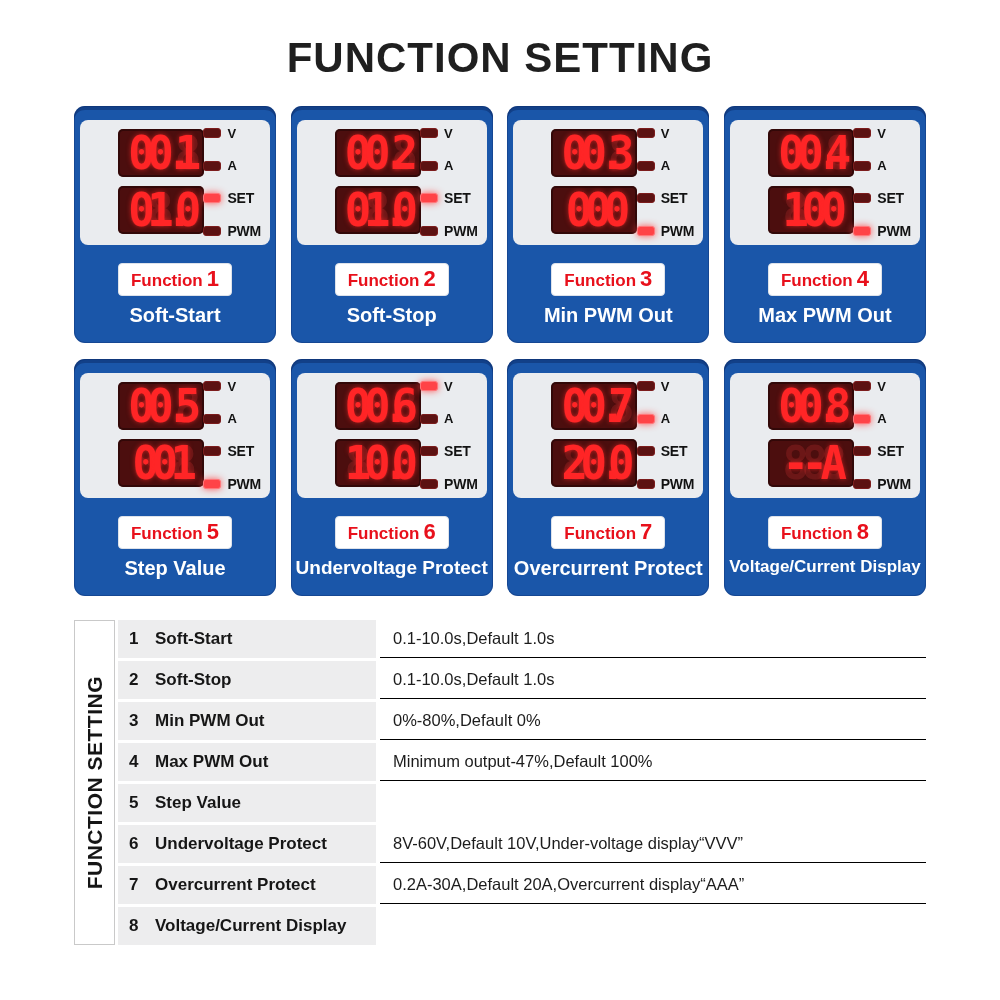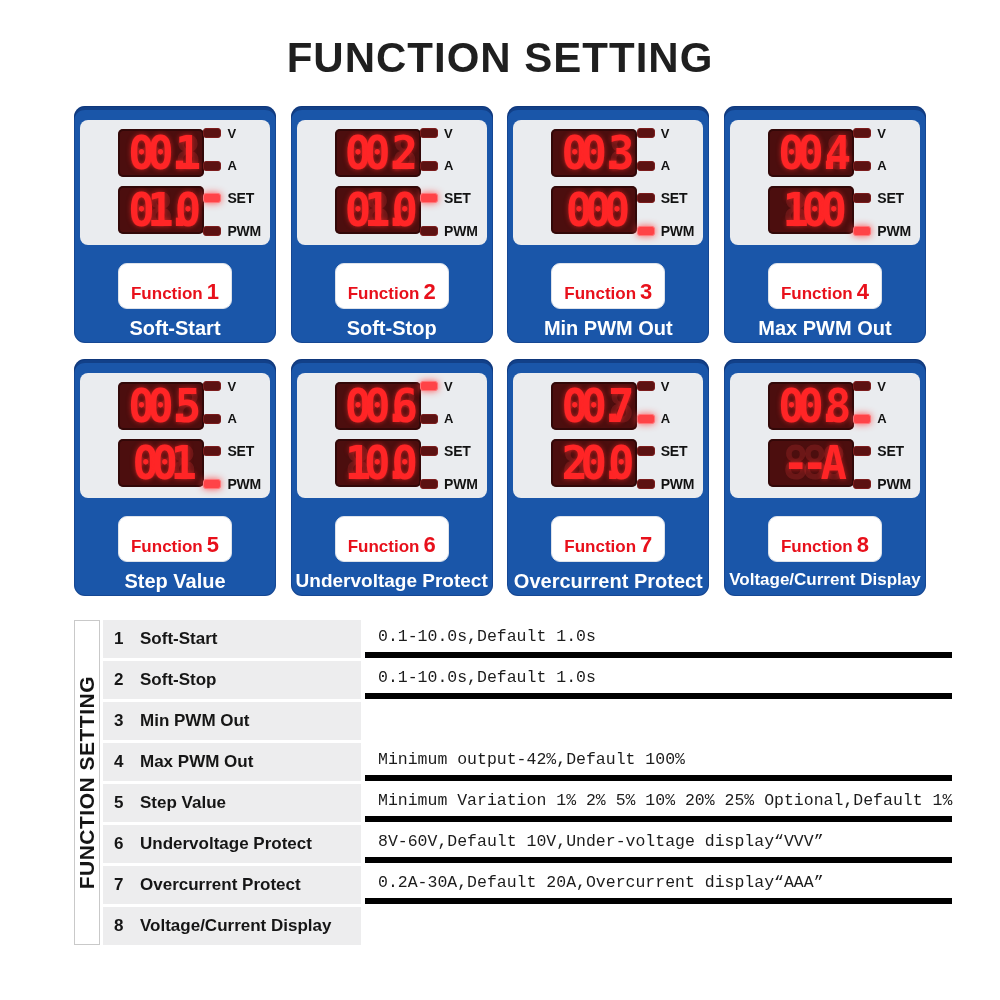--- a/index.html
+++ b/index.html
@@ -33,41 +33,41 @@
   .inds{position:absolute;right:9px;top:6px;height:112px;display:flex;flex-direction:column;
         justify-content:space-between;}
   .ind{display:flex;align-items:center;gap:6px;height:14px;}
   .lamp{width:16px;height:8px;border-radius:3px;background:#5c1212;border:1px solid #7c1c1c;flex:none;}
   .lamp[data-on="true"]{background:#ff4347;border-color:#ff777b;box-shadow:0 0 7px rgba(255,70,70,.9);}
   .ind-label{font-size:13px;font-weight:bold;color:#121212;}
   .ind:nth-child(n+3) .ind-label{font-size:14px;letter-spacing:-.2px;}
 
   
   .pill{margin:18px auto 0;width:max-content;background:#fff;border:1px solid #dde2ea;
-        border-radius:9px;padding:15px 12px 3px;color:#e8101b;font-weight:bold;
+        border-radius:4px;padding:2px 12px 3px;color:#e8101b;font-weight:bold;
         display:flex;align-items:baseline;gap:4px;}
   .pill-word{font-size:17px;}
   .pill-num{font-size:22px;}
   .card-name{margin-top:8px;padding:0 4px;text-align:center;color:#fff;font-weight:bold;
              font-size:20px;white-space:nowrap;overflow:hidden;}
 
   
   .ftable{width:852px;margin:24px auto 0;display:flex;gap:3px;align-items:stretch;}
   .side{width:41px;box-sizing:border-box;border:1px solid #c9c9c9;background:#fff;
         display:flex;align-items:center;justify-content:center;}
   .side-label{writing-mode:vertical-rl;transform:rotate(180deg);font-size:21px;font-weight:bold;
         letter-spacing:.5px;color:#151515;white-space:nowrap;}
   .rows{flex:1;display:flex;flex-direction:column;gap:3px;}
   .trow{display:flex;gap:4px;height:38px;flex:none;}
   .tname{width:258px;flex:none;background:#ededee;display:flex;align-items:center;
          font-weight:bold;font-size:17px;color:#161616;}
   .tnum{margin-left:11px;width:16px;flex:none;}
   .tlabel{margin-left:10px;white-space:nowrap;}
   .tdesc{flex:1;background:#fff;display:flex;align-items:center;padding-left:13px;
-         font-size:16.5px;color:#1c1c1c;border-bottom:6px solid #000000;white-space:nowrap;font-family:Liberation Mono, monospace;}
+         font-size:16.5px;color:#1c1c1c;border-bottom:1px solid #000000;white-space:nowrap;}
 </style>
 </head>
 <body>
 
 <div class="page">
 
   <h1 class="title">FUNCTION SETTING</h1>
 
   <div class="cards">
 
@@ -548,36 +548,36 @@
             <span class="tlabel">Soft-Stop</span>
           </div>
           <div class="tdesc">0.1-10.0s,Default 1.0s</div>
         </div>
 
         <div class="trow">
           <div class="tname">
             <span class="tnum">3</span>
             <span class="tlabel">Min PWM Out</span>
           </div>
+          <div class="tdesc">0%-80%,Default 0%</div>
         </div>
 
         <div class="trow">
           <div class="tname">
             <span class="tnum">4</span>
             <span class="tlabel">Max PWM Out</span>
           </div>
-          <div class="tdesc">Minimum output-42%,Default 100%</div>
+          <div class="tdesc">Minimum output-47%,Default 100%</div>
         </div>
 
         <div class="trow">
           <div class="tname">
             <span class="tnum">5</span>
             <span class="tlabel">Step Value</span>
           </div>
-          <div class="tdesc">Minimum Variation 1% 2% 5% 10% 20% 25% Optional,Default 1%</div>
         </div>
 
         <div class="trow">
           <div class="tname">
             <span class="tnum">6</span>
             <span class="tlabel">Undervoltage Protect</span>
           </div>
           <div class="tdesc">8V-60V,Default 10V,Under-voltage display“VVV”</div>
         </div>
 

